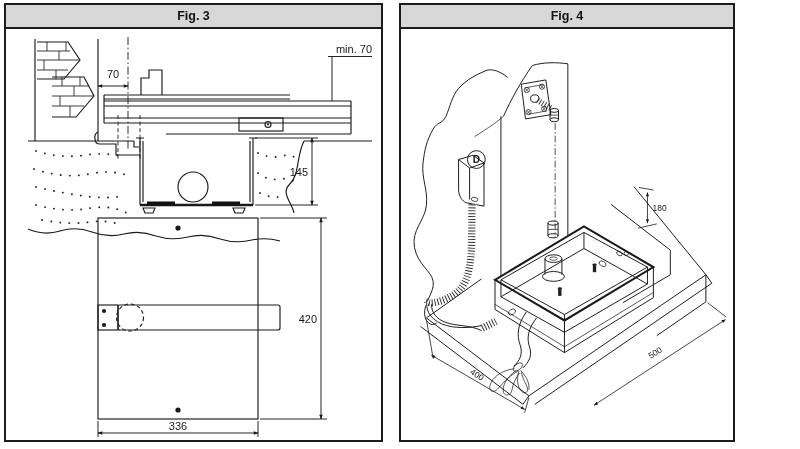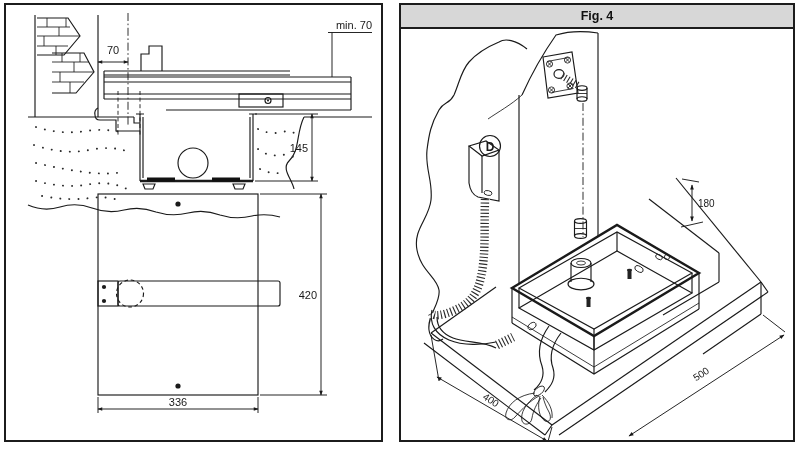--- a/index.html
+++ b/index.html
@@ -5,21 +5,21 @@
   html,body{margin:0;padding:0;}
   body{
     width:800px;height:449px;position:relative;background:#ffffff;
     font-family:"Liberation Sans", sans-serif;overflow:hidden;
   }
   .panel{
     position:absolute;background:#fff;border:2px solid #1c1c1c;
     box-sizing:border-box;
   }
   #panel-fig3{left:4px;top:3px;width:379px;height:439px;}
-  #panel-fig4{left:399px;top:3px;width:396px;height:439px;}
+  #panel-fig4{left:399px;top:3px;width:336px;height:439px;}
   .panel-header{
     height:22px;background:#d7d7d7;border-bottom:2px solid #1c1c1c;
     display:flex;align-items:center;justify-content:center;
     font-size:12.5px;font-weight:bold;color:#111;
   }
   .panel-body{position:relative;width:100%;height:calc(100% - 24px);}
   .panel-body svg{display:block;width:100%;height:100%;}
   svg text{font-family:"Liberation Sans", sans-serif;fill:#1a1a1a;}
   .ln{stroke:#1a1a1a;fill:none;stroke-width:1.15;}
   .thk{stroke:#1a1a1a;fill:none;stroke-width:2.4;}
@@ -30,20 +30,23 @@
   .speck{stroke:#2a2a2a;fill:none;stroke-width:1.9;stroke-linecap:round;stroke-dasharray:0.1 9;}
   .corr{stroke:#2c2c2c;fill:none;stroke-linecap:butt;stroke-dasharray:1.1 2.3;}
   .corrbg{stroke:#ffffff;fill:none;}
   .dimtxt{font-size:11px;}
   .dimtxt4{font-size:10px;}
 </style>
 </head>
 <body>
 
 <div class="panel" id="panel-fig3">
+  <div class="panel-header">
+    <span>Fig. 3</span>
+  </div>
   <div class="panel-body">
     <svg viewBox="0 0 375 411">
       <defs>
         <marker id="arr3" viewBox="0 0 10 10" refX="9" refY="5" markerWidth="8.5" markerHeight="5" orient="auto-start-reverse">
           <path d="M0,1.2 L10,5 L0,8.8 Z" fill="#1a1a1a"></path>
         </marker>
       </defs>
 
       <g>
         <path class="ln" d="M29,10 V112"></path>

